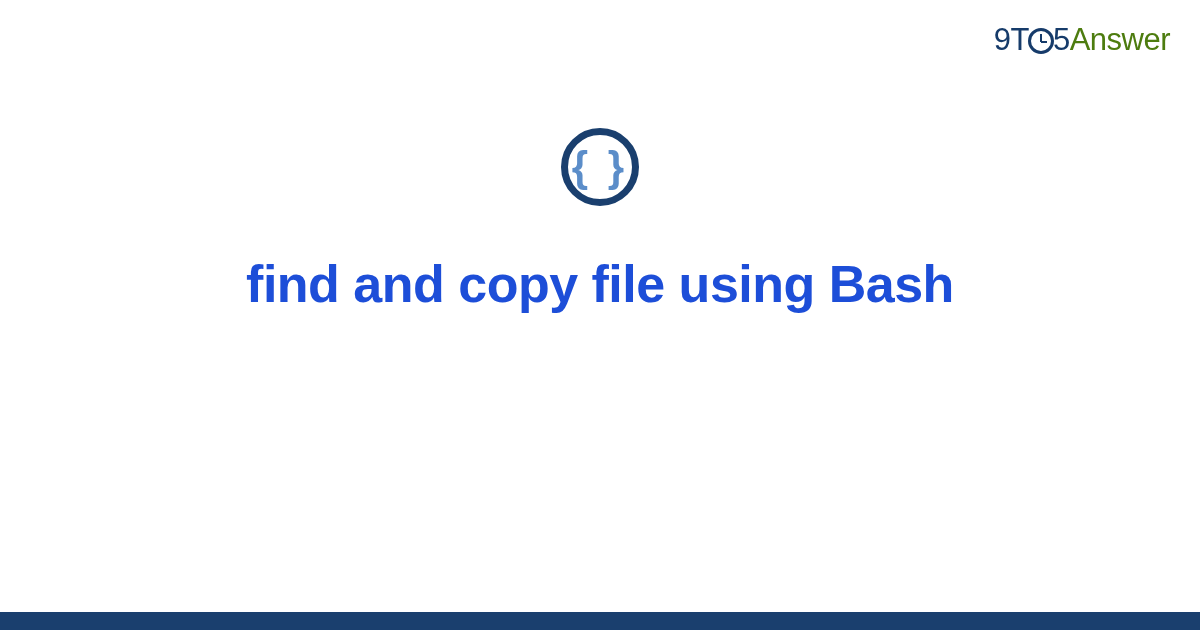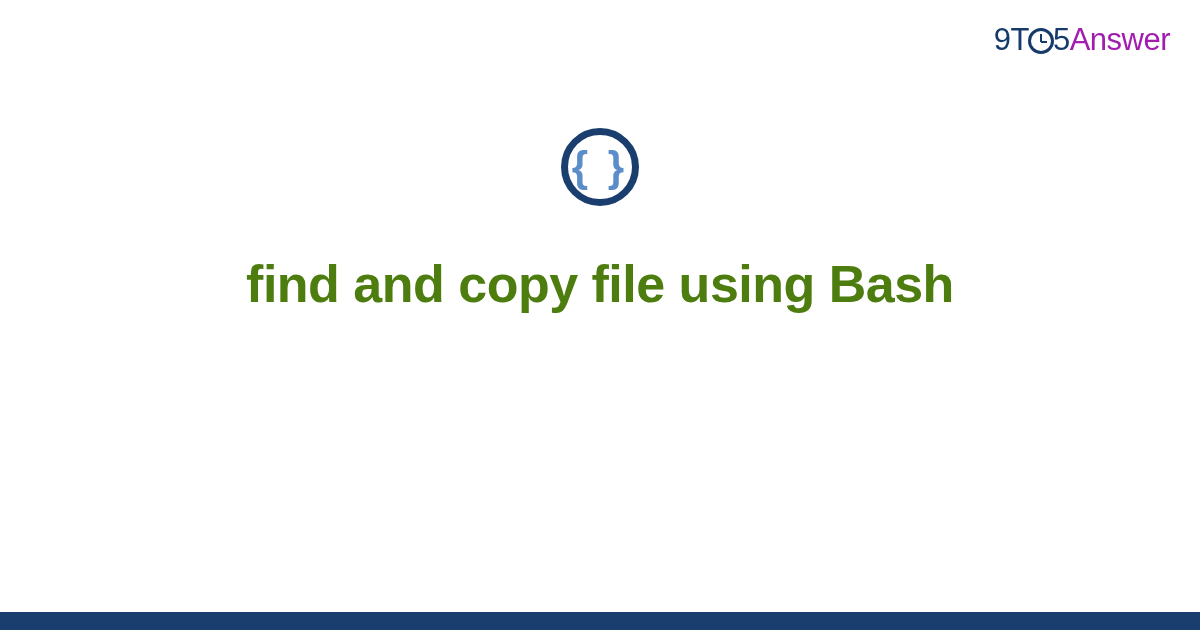--- a/index.html
+++ b/index.html
@@ -54,21 +54,21 @@
     .logo .clock::after {
       content: "";
       position: absolute;
       width: 6px;
       height: 2px;
       background: #163b6a;
       left: 50%;
       top: 10px;
     }
     .logo .answer {
-      color: #a21caf;
+      color: #4d7c0f;
       font-weight: 400;
     }
     .center-content {
       position: absolute;
       top: 128px;
       left: 0;
       right: 0;
       display: flex;
       flex-direction: column;
       align-items: center;
@@ -87,21 +87,21 @@
       font-size: 42px;
       font-weight: 700;
       color: #5b8dc9;
       letter-spacing: 4px;
       line-height: 1;
       font-family: Arial, sans-serif;
     }
     .title {
       font-size: 52px;
       font-weight: 700;
-      color: #4d7c0f;
+      color: #1d4ed8;
       text-align: center;
       letter-spacing: -0.5px;
     }
     .bottom-bar {
       position: absolute;
       bottom: 0;
       left: 0;
       right: 0;
       height: 18px;
       background: #1a3f6e;

